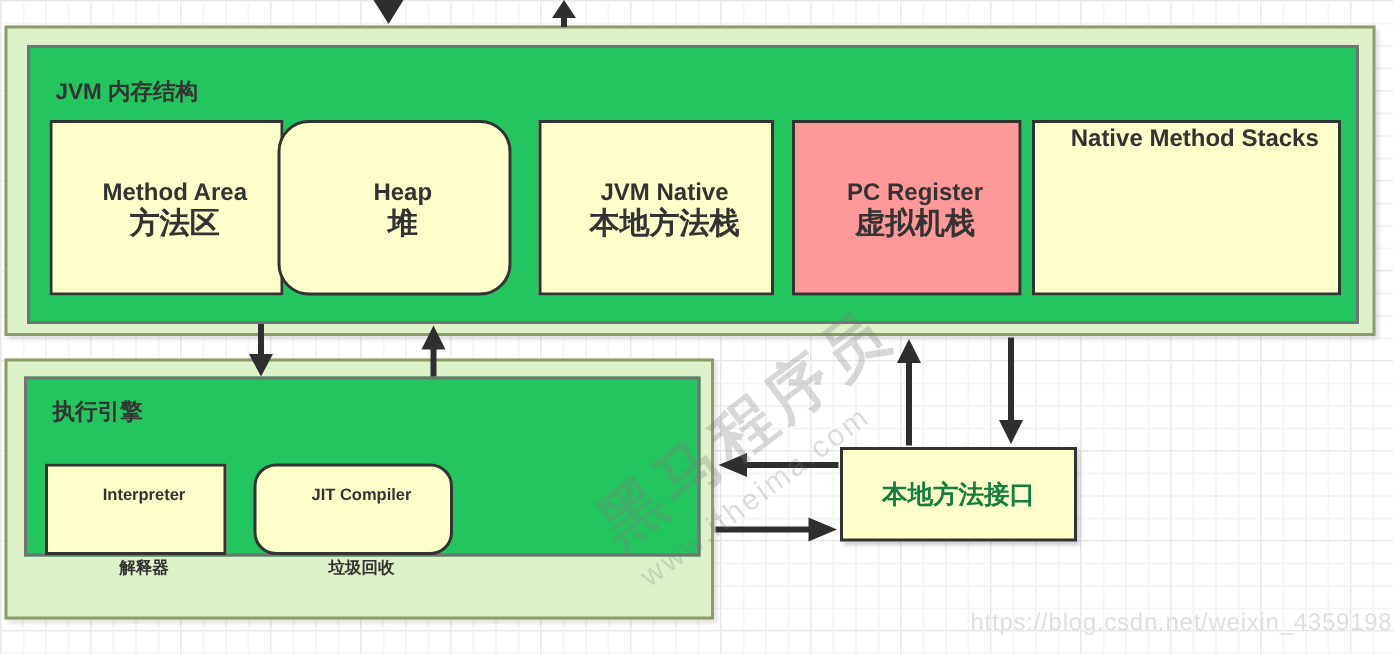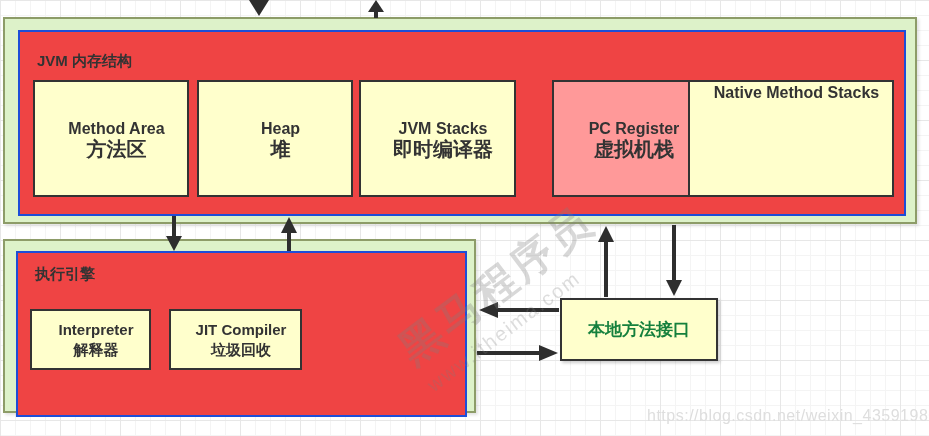--- a/index.html
+++ b/index.html
@@ -24,27 +24,27 @@
 
   
   .container-outer {
     position: absolute;
     background: #ddf2c9;
     border: 2px solid #8d9c68;
     box-shadow: 2px 2px 3px rgba(0,0,0,0.12);
   }
   .container-inner {
     position: absolute;
-    background: #ef4444;
-    border: 2px solid #1d4ed8;
+    background: #22c55e;
+    border: 2px solid #737373;
   }
   .memory-outer { left: 3px;  top: 17px;  width: 914px; height: 207px; }
   .memory-inner { left: 13px; top: 11px;  width: 888px; height: 186px; }
   .engine-outer { left: 3px;  top: 239px; width: 473px; height: 174px; }
-  .engine-inner { left: 11px; top: 10px;  width: 451px; height: 166px; }
+  .engine-inner { left: 11px; top: 10px;  width: 451px; height: 120px; }
 
   .container-title {
     position: absolute;
     left: 17px;
     font-weight: bold;
     font-size: 15px;
     color: #333333;
     white-space: nowrap;
   }
   .memory-title { top: 20px; }
@@ -64,31 +64,31 @@
     color: #333333;
     padding-left: 11px;
   }
   .node .node-en { font-size: 16px; line-height: 21px; white-space: nowrap; }
   .node .node-zh { font-size: 20px; line-height: 21px; white-space: nowrap; }
   .node.highlight { background: #ff9999; }
 
   
   .mnode { top: 48px; height: 117px; }
   .mnode-1 { left: 13px;  width: 156px; }
-  .mnode-2 { left: 177px; width: 156px; }
+  .mnode-2 { left: 165px; width: 156px; border-radius: 21px; }
   .mnode-3 { left: 339px; width: 157px; }
-  .mnode-4 { left: 532px; width: 153px; }
+  .mnode-4 { left: 508px; width: 153px; }
   .mnode-5 { left: 668px; width: 206px; justify-content: space-between; }
 
   
   .enode { top: 56px; height: 61px; }
   .enode-1 { left: 12px;  width: 121px; }
-  .enode-2 { left: 151px; width: 133px; }
+  .enode-2 { left: 151px; width: 133px; border-radius: 15px; }
   .enode-3 { left: 297px; width: 133px; }
-  .enode .node-en, .enode .node-zh { font-size: 15px; line-height: 20px; }
+  .enode .node-en, .enode .node-zh { font-size: 11px; line-height: 20px; margin-top: 29px; }
 
   
   .native-box {
     position: absolute;
     left: 560px; top: 298px;
     width: 158px; height: 63px;
     background: #ffffcc;
     border: 2px solid #333333;
     box-shadow: 2px 2px 3px rgba(0,0,0,0.2);
     display: flex;
@@ -164,22 +164,22 @@
 
       <div class="node mnode mnode-1">
         <div class="node-en">Method Area</div>
         <div class="node-zh">方法区</div>
       </div>
       <div class="node mnode mnode-2">
         <div class="node-en">Heap</div>
         <div class="node-zh">堆</div>
       </div>
       <div class="node mnode mnode-3">
-        <div class="node-en">JVM Stacks</div>
-        <div class="node-zh">即时编译器</div>
+        <div class="node-en">JVM Native</div>
+        <div class="node-zh">本地方法栈</div>
       </div>
       <div class="node mnode mnode-4 highlight">
         <div class="node-en">PC Register</div>
         <div class="node-zh">虚拟机栈</div>
       </div>
       <div class="node mnode mnode-5">
         <div class="node-en">Native Method Stacks</div>
       </div>
     </div>
   </div>

